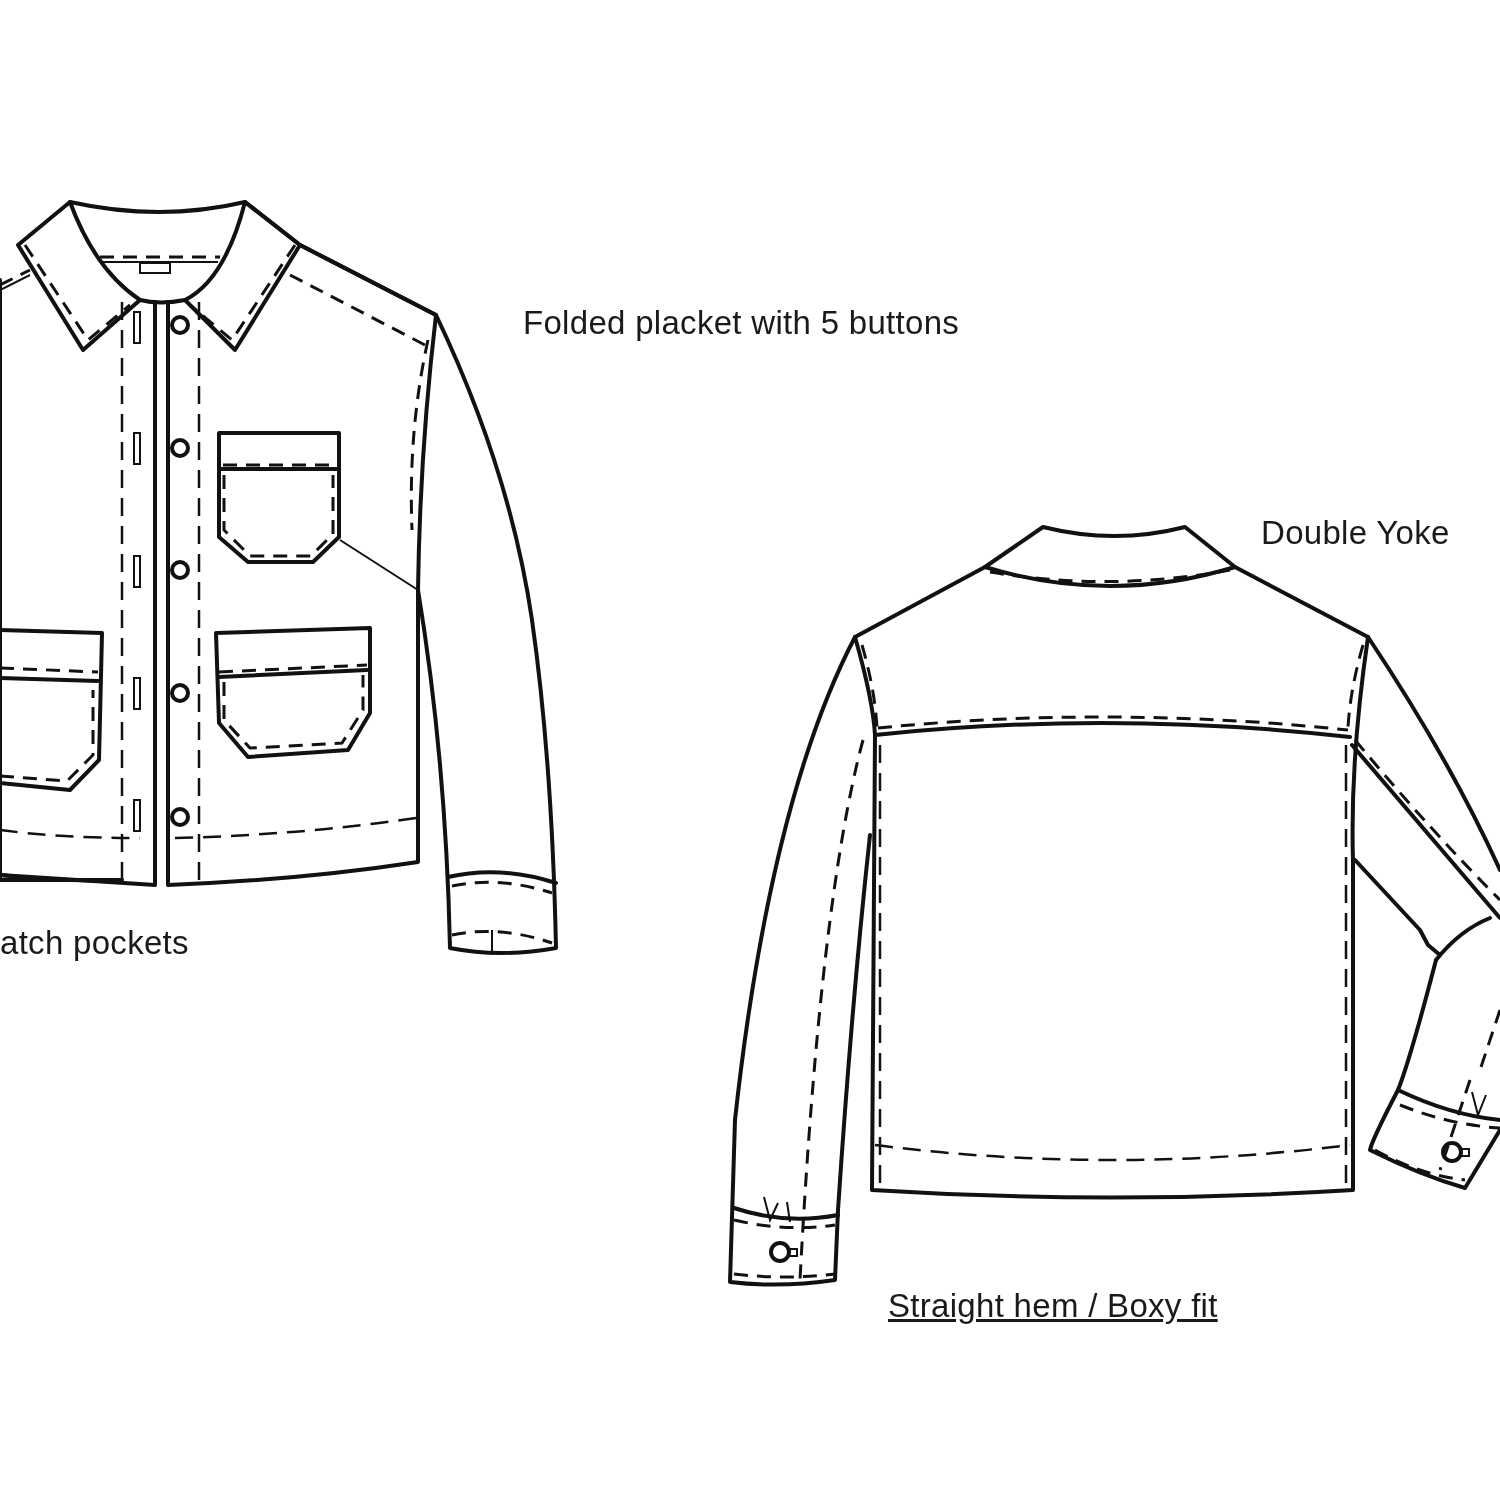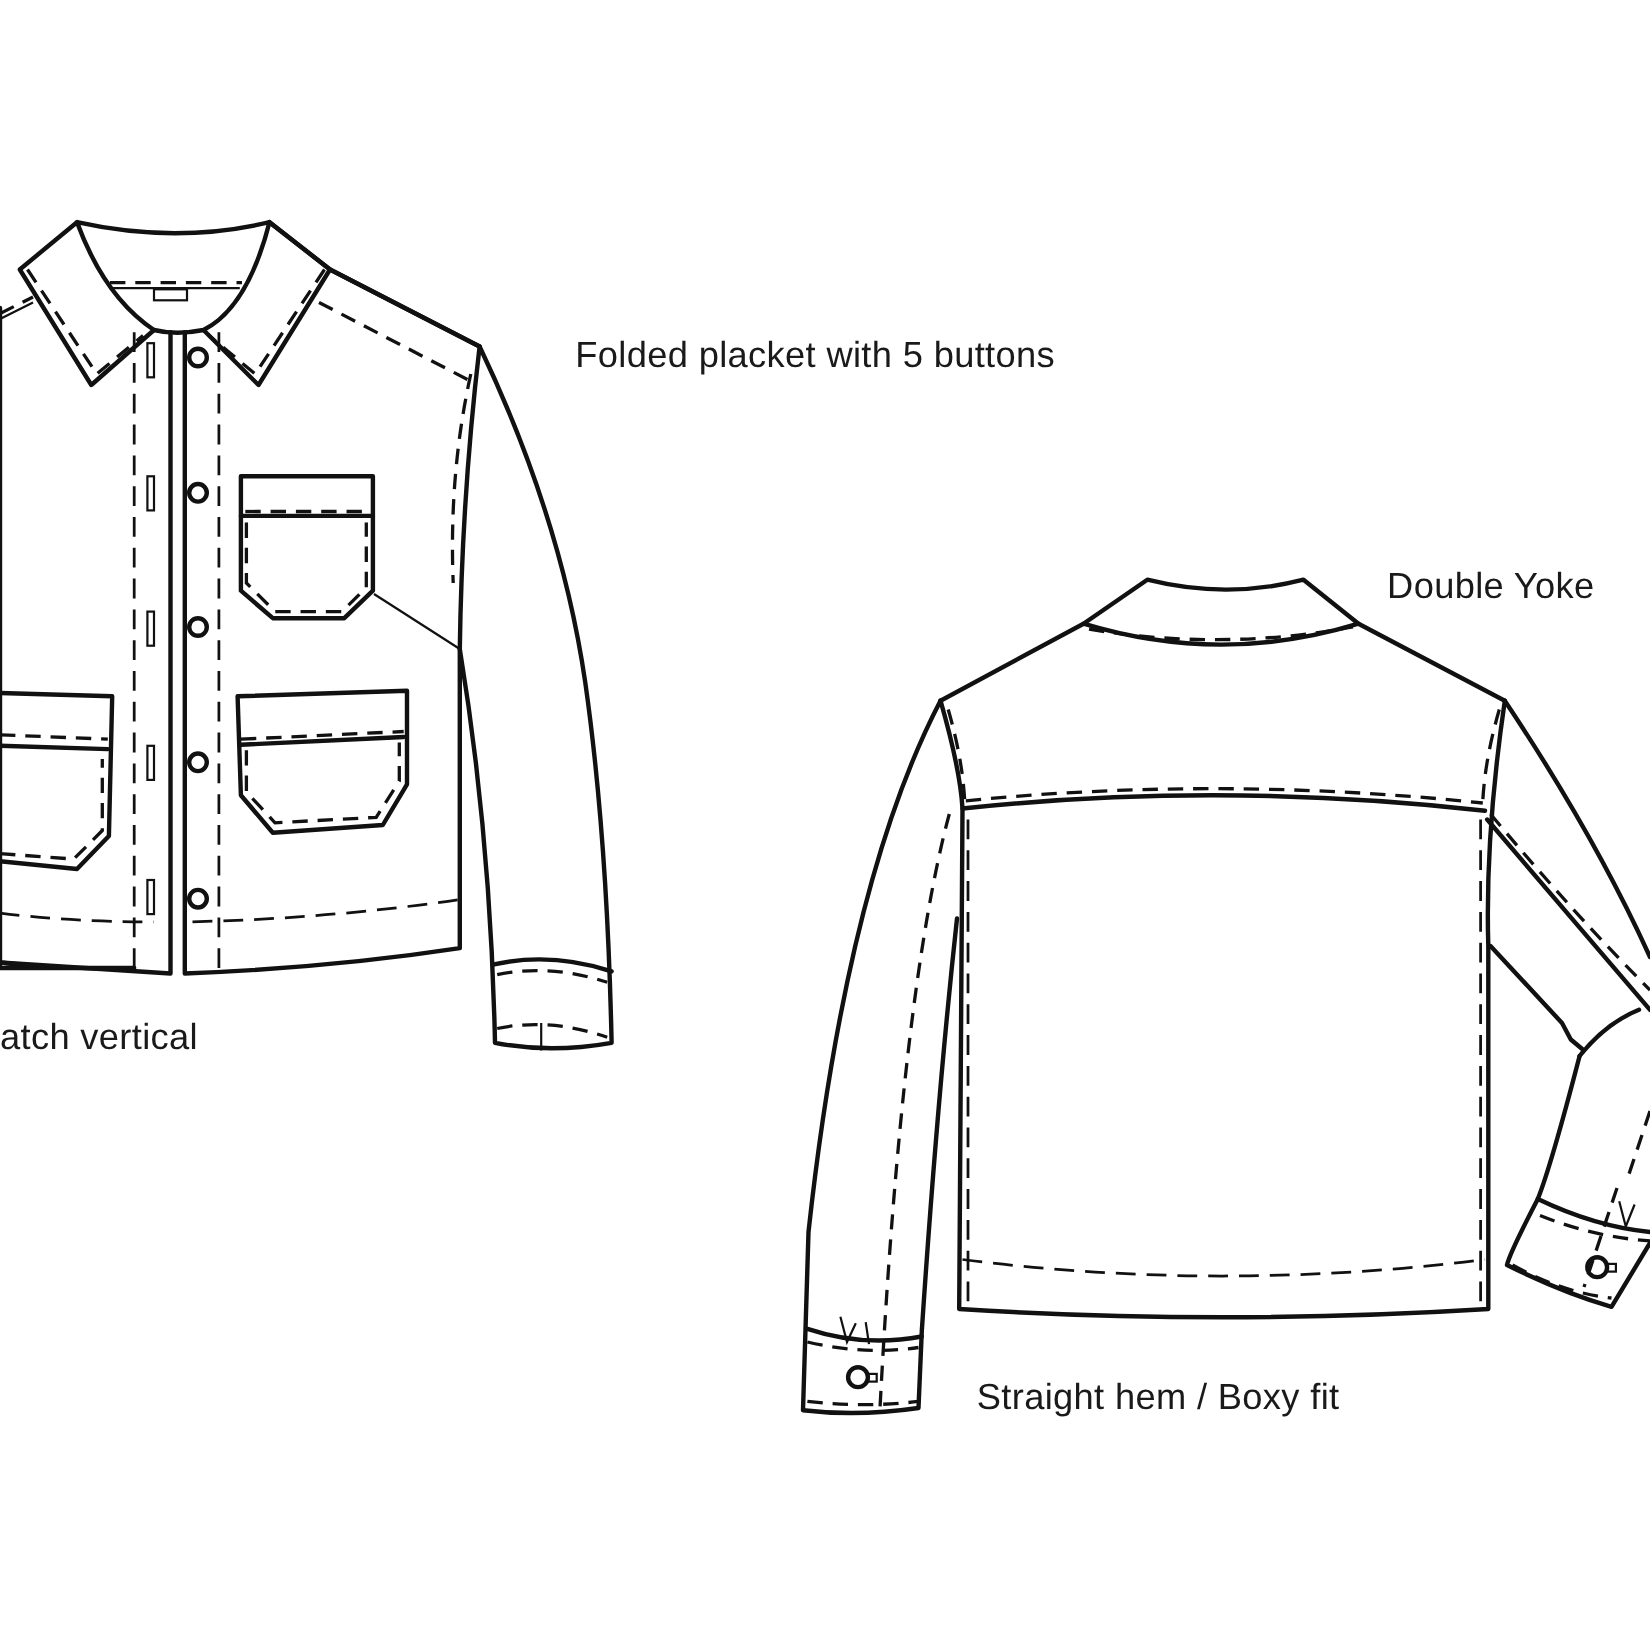--- a/index.html
+++ b/index.html
@@ -123,15 +123,15 @@
     <path class="d" d="M1375,1150 Q1420,1175 1465,1180"></path>
     <path class="t" d="M1472,1092 L1478,1115 L1486,1095"></path>
     <circle class="s" cx="1452" cy="1152" r="9"></circle>
     <rect class="t" x="1461" y="1149" width="8" height="7"></rect>
   </g>
 </svg>
 
 <div class="label" style="left:523px; top:300px;">
   <div>Folded placket with 5 buttons</div>
 </div>
-<div class="label" style="left:0px; top:920px;">atch vertical</div>
+<div class="label" style="left:0px; top:920px;">atch pockets</div>
 <div class="label" style="left:1236px; top:510px;margin-left:25px;">Double Yoke</div>
-<div class="label" style="left:888px; top:1247px;">Straight hem / Boxy fit</div>
+<div class="label" style="left:888px; top:1283px;text-decoration:underline;">Straight hem / Boxy fit</div>
 
 </body></html>

